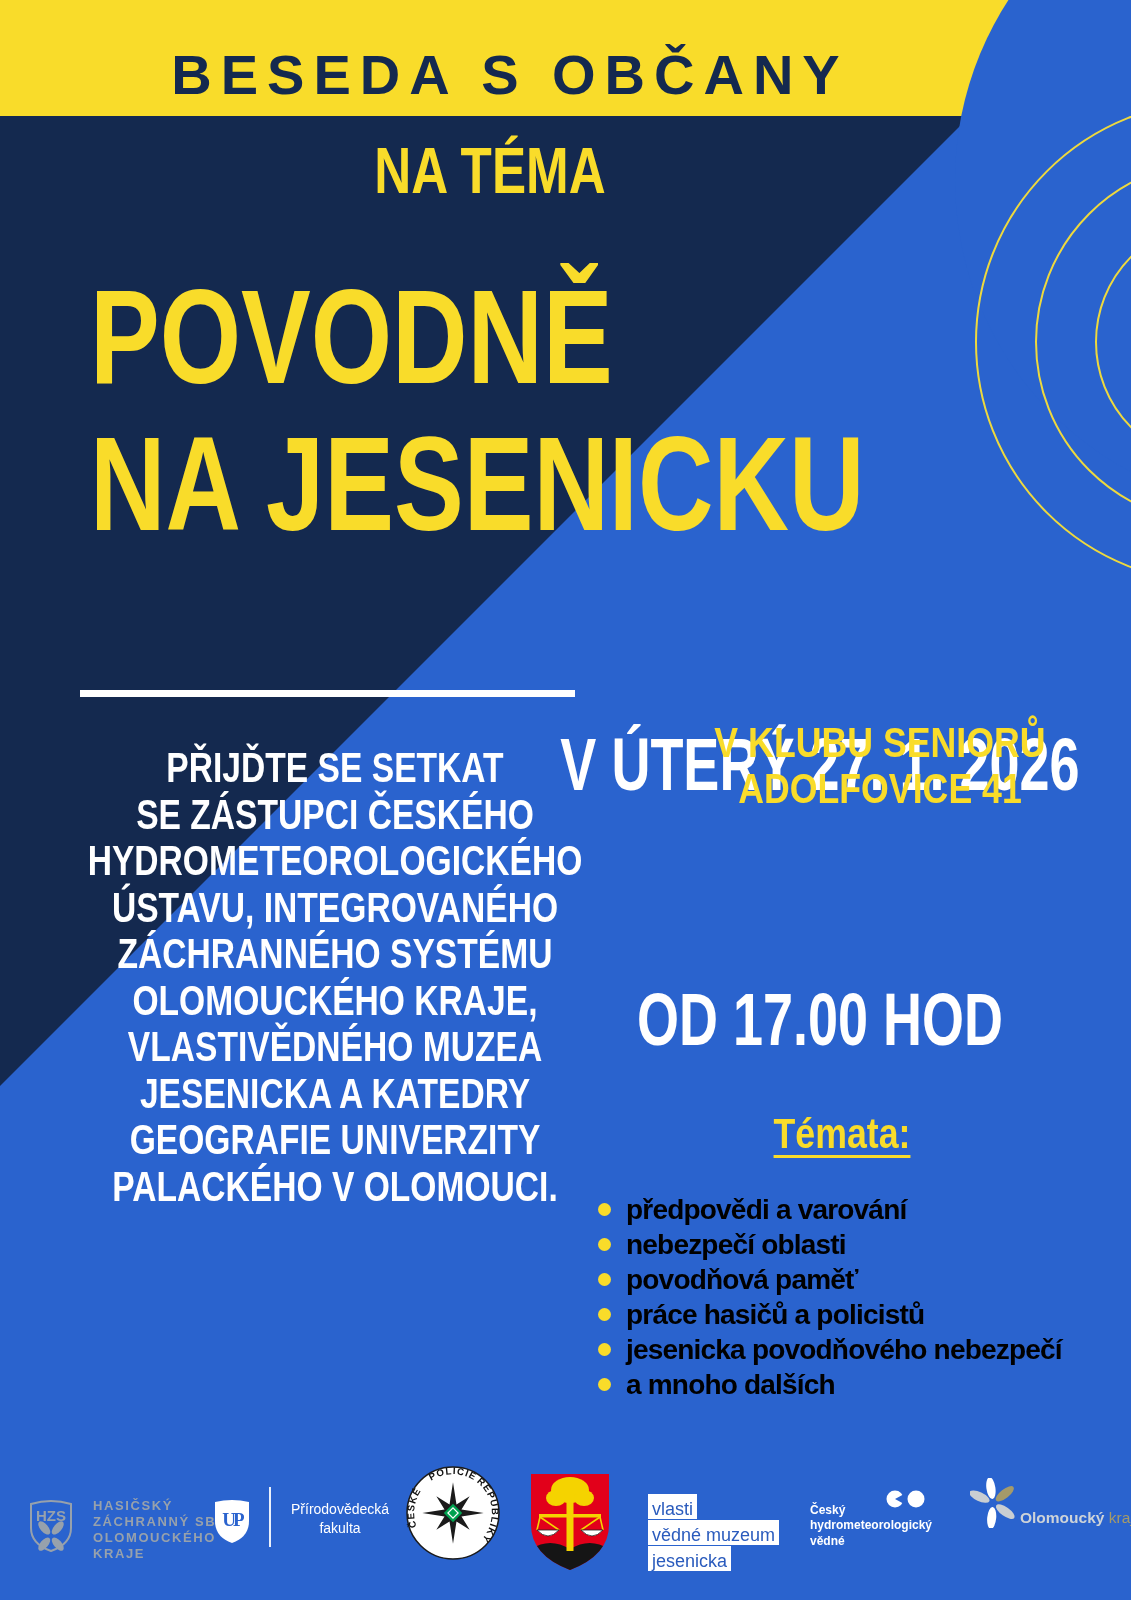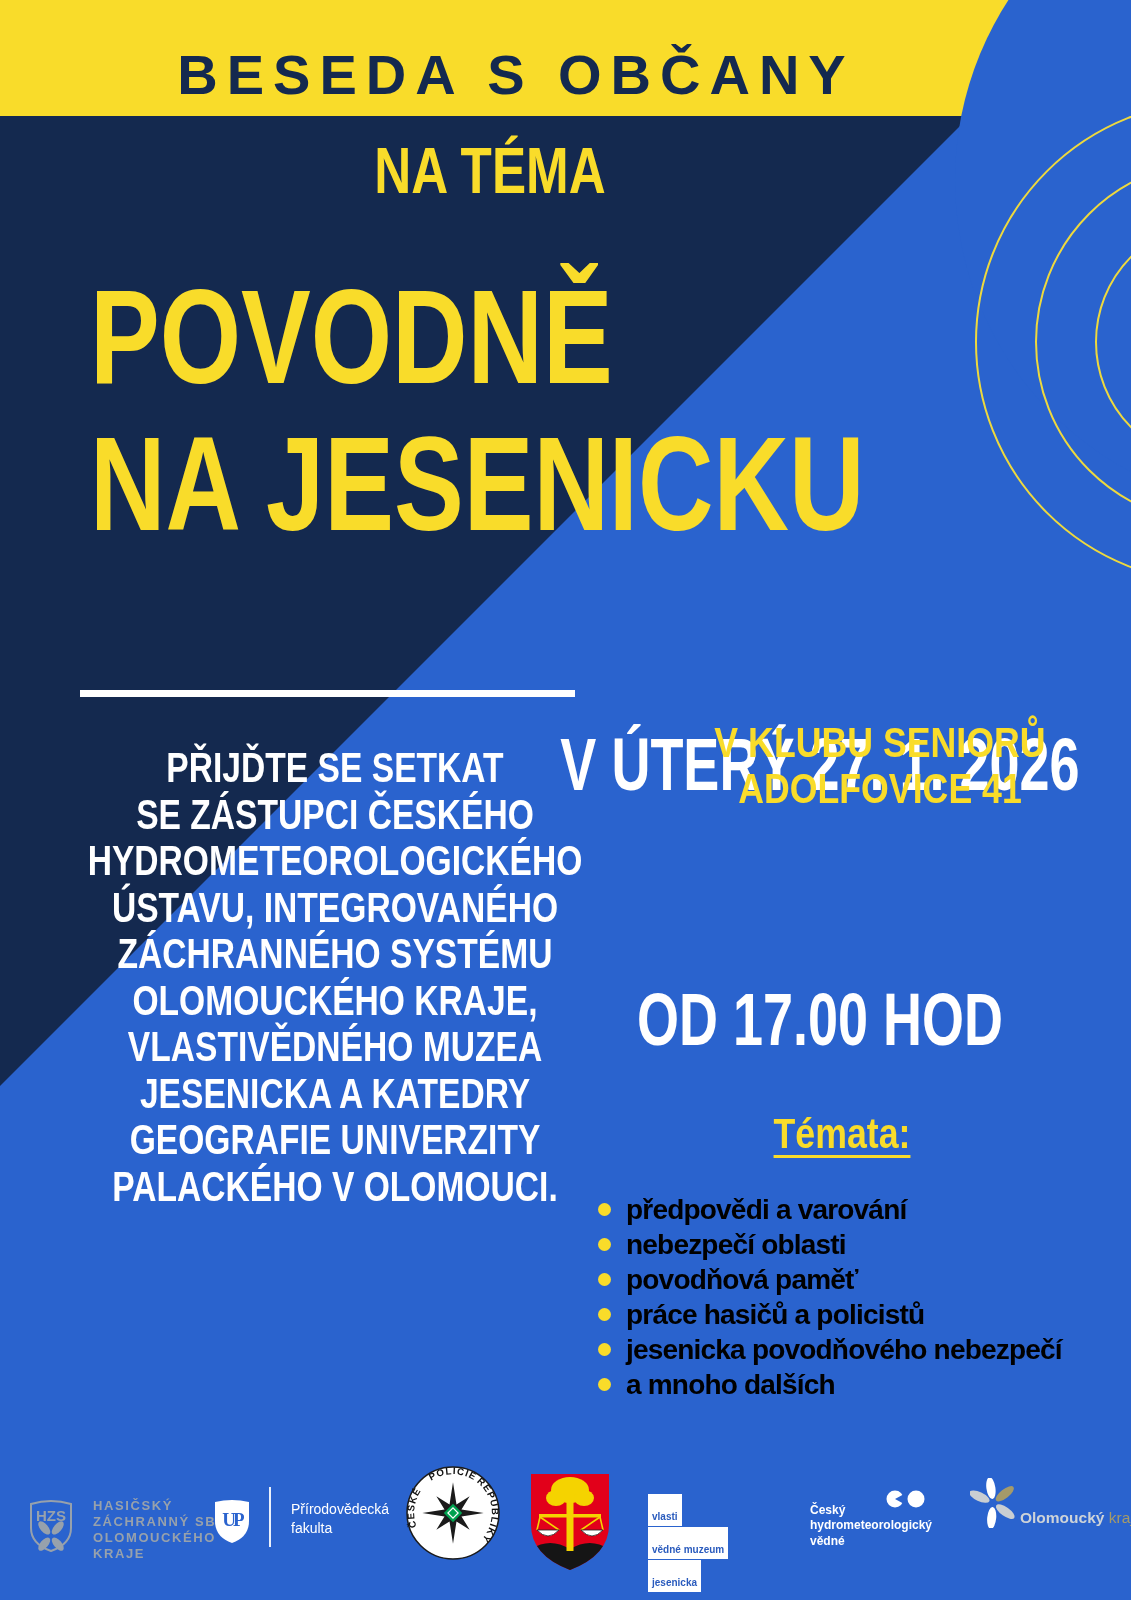--- a/index.html
+++ b/index.html
@@ -9,21 +9,21 @@
            clip-path:polygon(0 0,1086px 0,0 1086px);z-index:1;}
   .band{position:absolute;left:0;top:0;width:100%;height:116px;background:#f9dc2a;z-index:2;}
   .blob{position:absolute;left:955px;top:-150px;width:660px;height:660px;border-radius:50%;
         background:#2a63ce;z-index:3;}
   .ring{position:absolute;border:2.5px solid #eed93d;border-radius:50%;z-index:4;}
   .ring.r1{left:1095px;top:220px;width:240px;height:240px;}
   .ring.r2{left:1035px;top:160px;width:360px;height:360px;}
   .ring.r3{left:975px;top:100px;width:480px;height:480px;}
 
   .txt{position:absolute;z-index:6;}
-  .kicker{left:6px;top:42px;width:1020px;text-align:center;color:#14294f;
+  .kicker{left:0;top:42px;width:1020px;text-align:center;color:#14294f;
           font-size:56px;font-weight:700;letter-spacing:9px;white-space:nowrap;}
   .subkicker{left:240px;top:134px;width:500px;text-align:center;color:#f9dc2a;
              font-size:64px;font-weight:700;transform:scaleX(.8);white-space:nowrap;}
   .title{left:90px;top:263px;color:#f9dc2a;font-size:134px;line-height:147px;
          font-weight:700;transform:scaleX(.78);transform-origin:0 0;white-space:nowrap;}
   .date{left:370px;top:552px;width:900px;text-align:center;color:#ffffff;
         font-size:75px;line-height:85px;font-weight:700;transform:scaleX(.72);white-space:pre;}
   .divider{position:absolute;left:80px;top:690px;width:495px;height:7px;background:#fff;z-index:6;}
   .venue{left:640px;top:720px;width:480px;text-align:center;color:#f9dc2a;
          font-size:42px;line-height:46px;font-weight:700;transform:scaleX(.85);white-space:pre;}
@@ -35,24 +35,24 @@
   .topics{position:absolute;left:598px;top:1192px;z-index:6;list-style:none;margin:0;padding:0;}
   .topics li{display:flex;align-items:center;height:35px;}
   .topics .dot{width:13px;height:13px;border-radius:50%;background:#f9dc2a;
                margin-right:15px;flex:0 0 auto;}
   .topics .t{color:#000000;font-size:28px;font-weight:700;letter-spacing:-0.8px;white-space:nowrap;}
 
   .ft{position:absolute;z-index:7;}
   .hzs-label{left:93px;top:1498px;color:#97a1ac;font-size:13px;font-weight:700;
              letter-spacing:1.6px;line-height:16px;white-space:pre;}
   .up-divider{left:269px;top:1487px;width:2px;height:60px;background:rgba(255,255,255,.9);}
-  .up-label{left:291px;top:1500px;color:#ffffff;font-size:14px;line-height:19px;white-space:pre;}
+  .up-label{left:291px;top:1500px;color:#ffffff;font-size:14px;line-height:19px;white-space:pre;text-align:center;}
   .muzeum{left:648px;top:1494px;display:flex;flex-direction:column;align-items:flex-start;}
-  .muzeum .box{background:#ffffff;color:#2a5bbd;font-size:10px;font-weight:700;
-               padding:15px 4px 2px 4px;margin-bottom:1px;line-height:15px;white-space:nowrap;}
+  .muzeum .box{background:#ffffff;color:#2a5bbd;font-size:18px;font-weight:400;
+               padding:8px 4px 2px 4px;margin-bottom:1px;line-height:15px;white-space:nowrap;}
   .chmu-label{left:810px;top:1503px;color:#ffffff;font-size:12px;font-weight:700;
               line-height:15.3px;white-space:pre;}
   .kraj-text{left:1020px;top:1509px;font-size:15.5px;white-space:nowrap;}
   .kraj-text .b{color:#cdd3d8;font-weight:700;}
   .kraj-text .s{color:#a49a6a;font-weight:400;}
 </style>
 </head>
 <body>
 
 <div class="poster">

